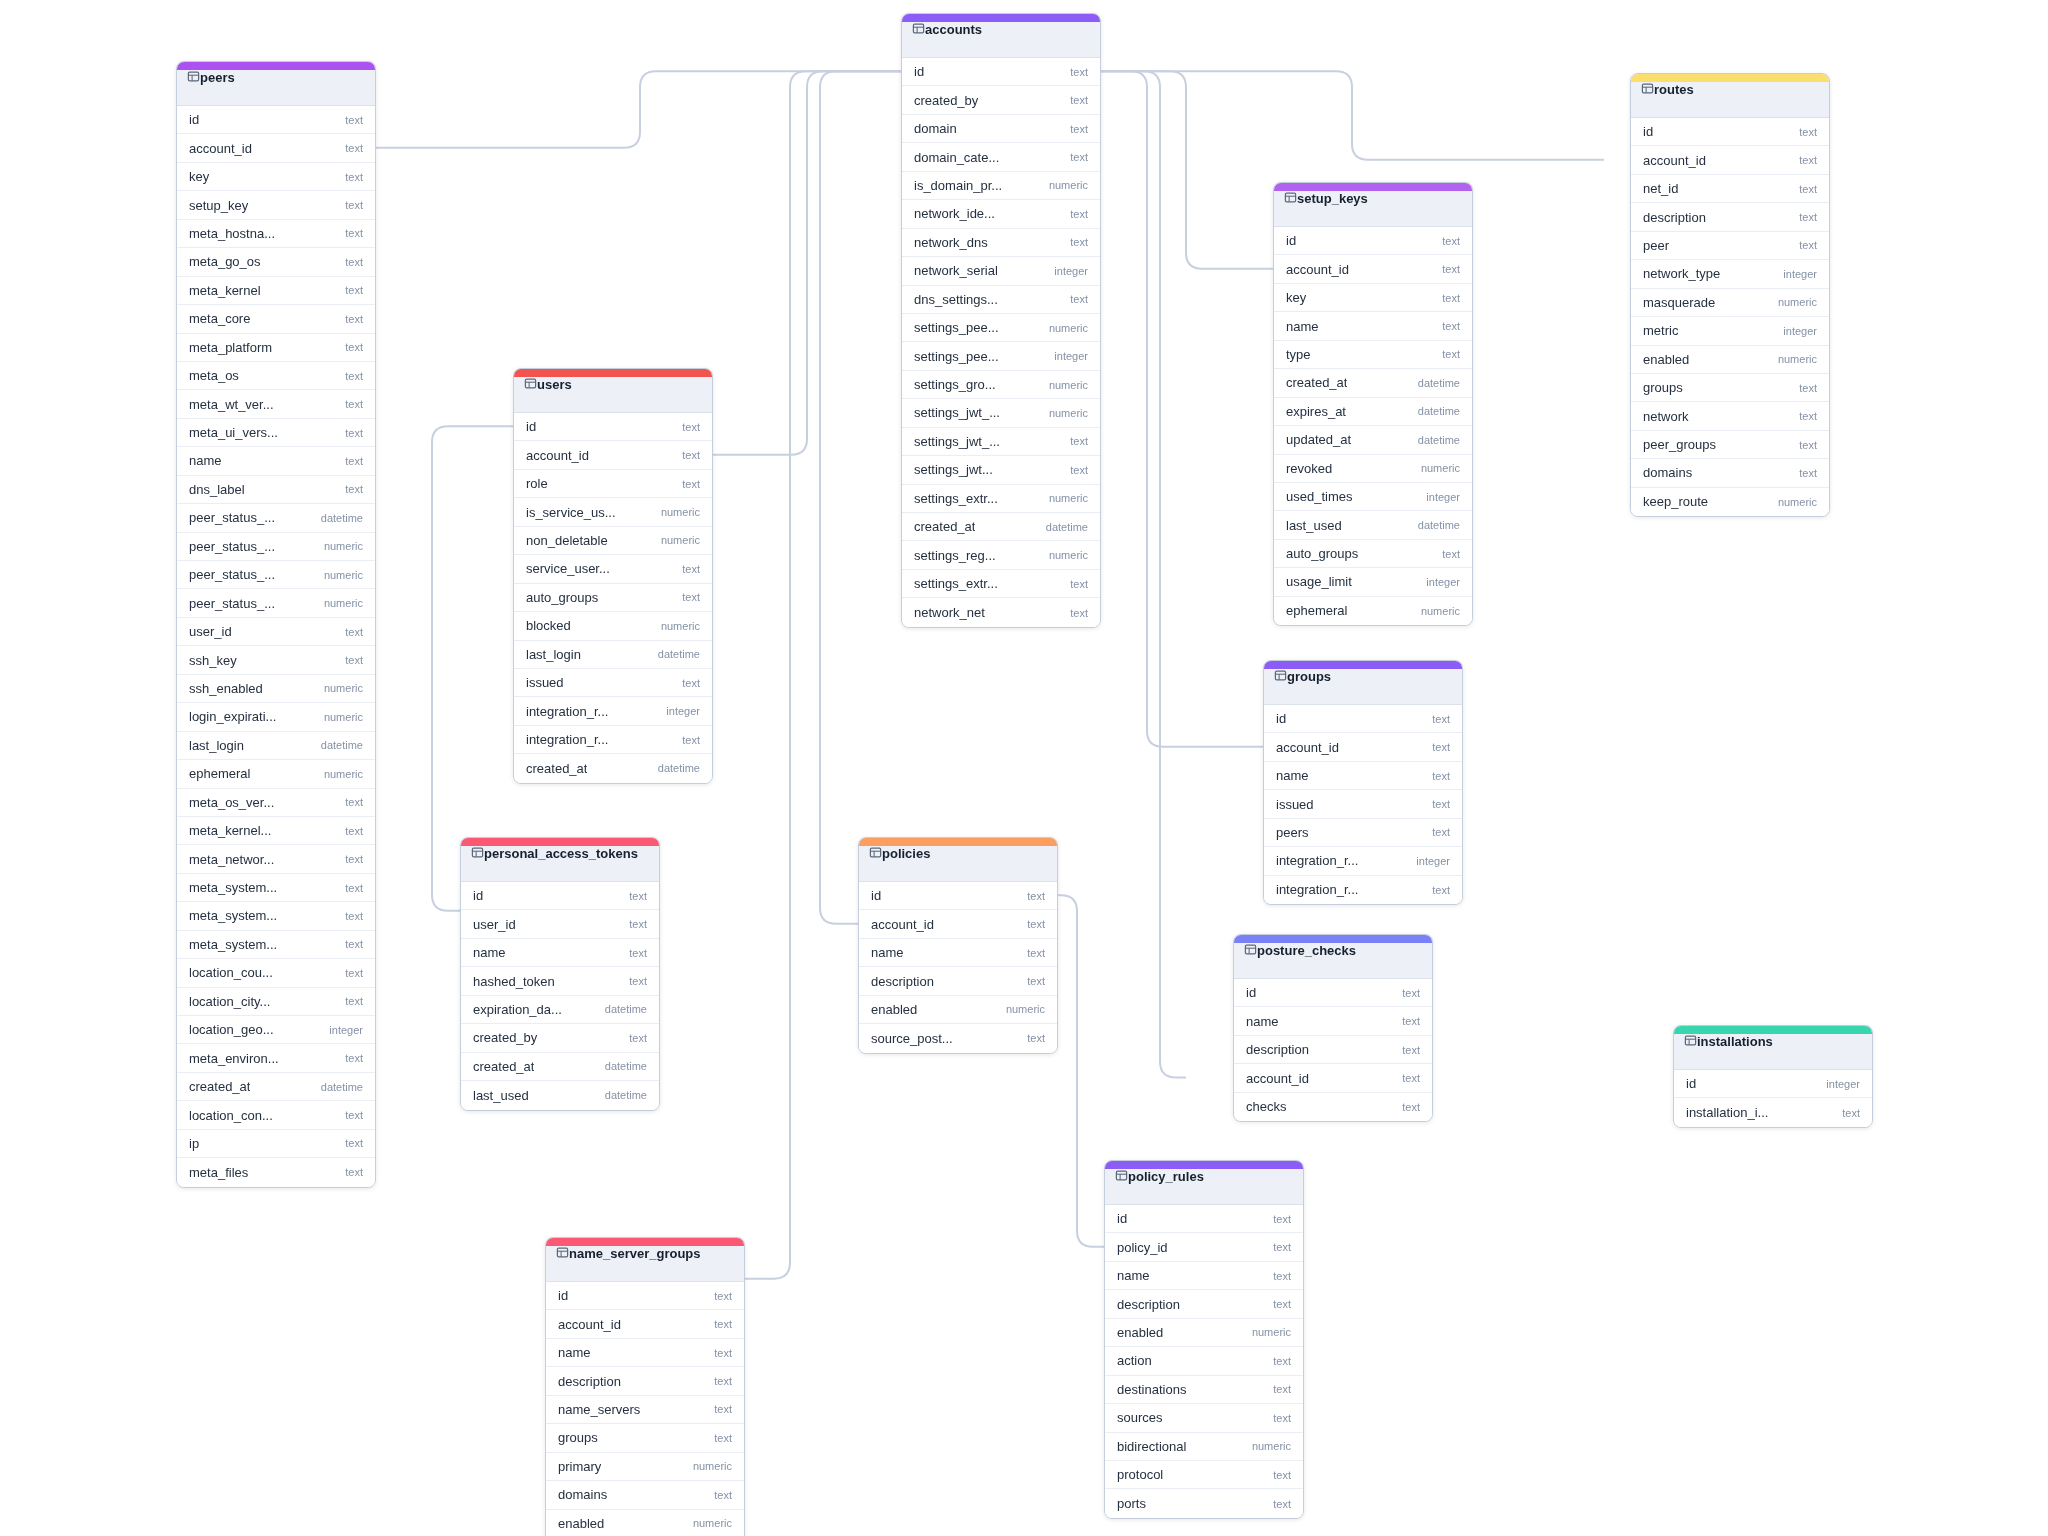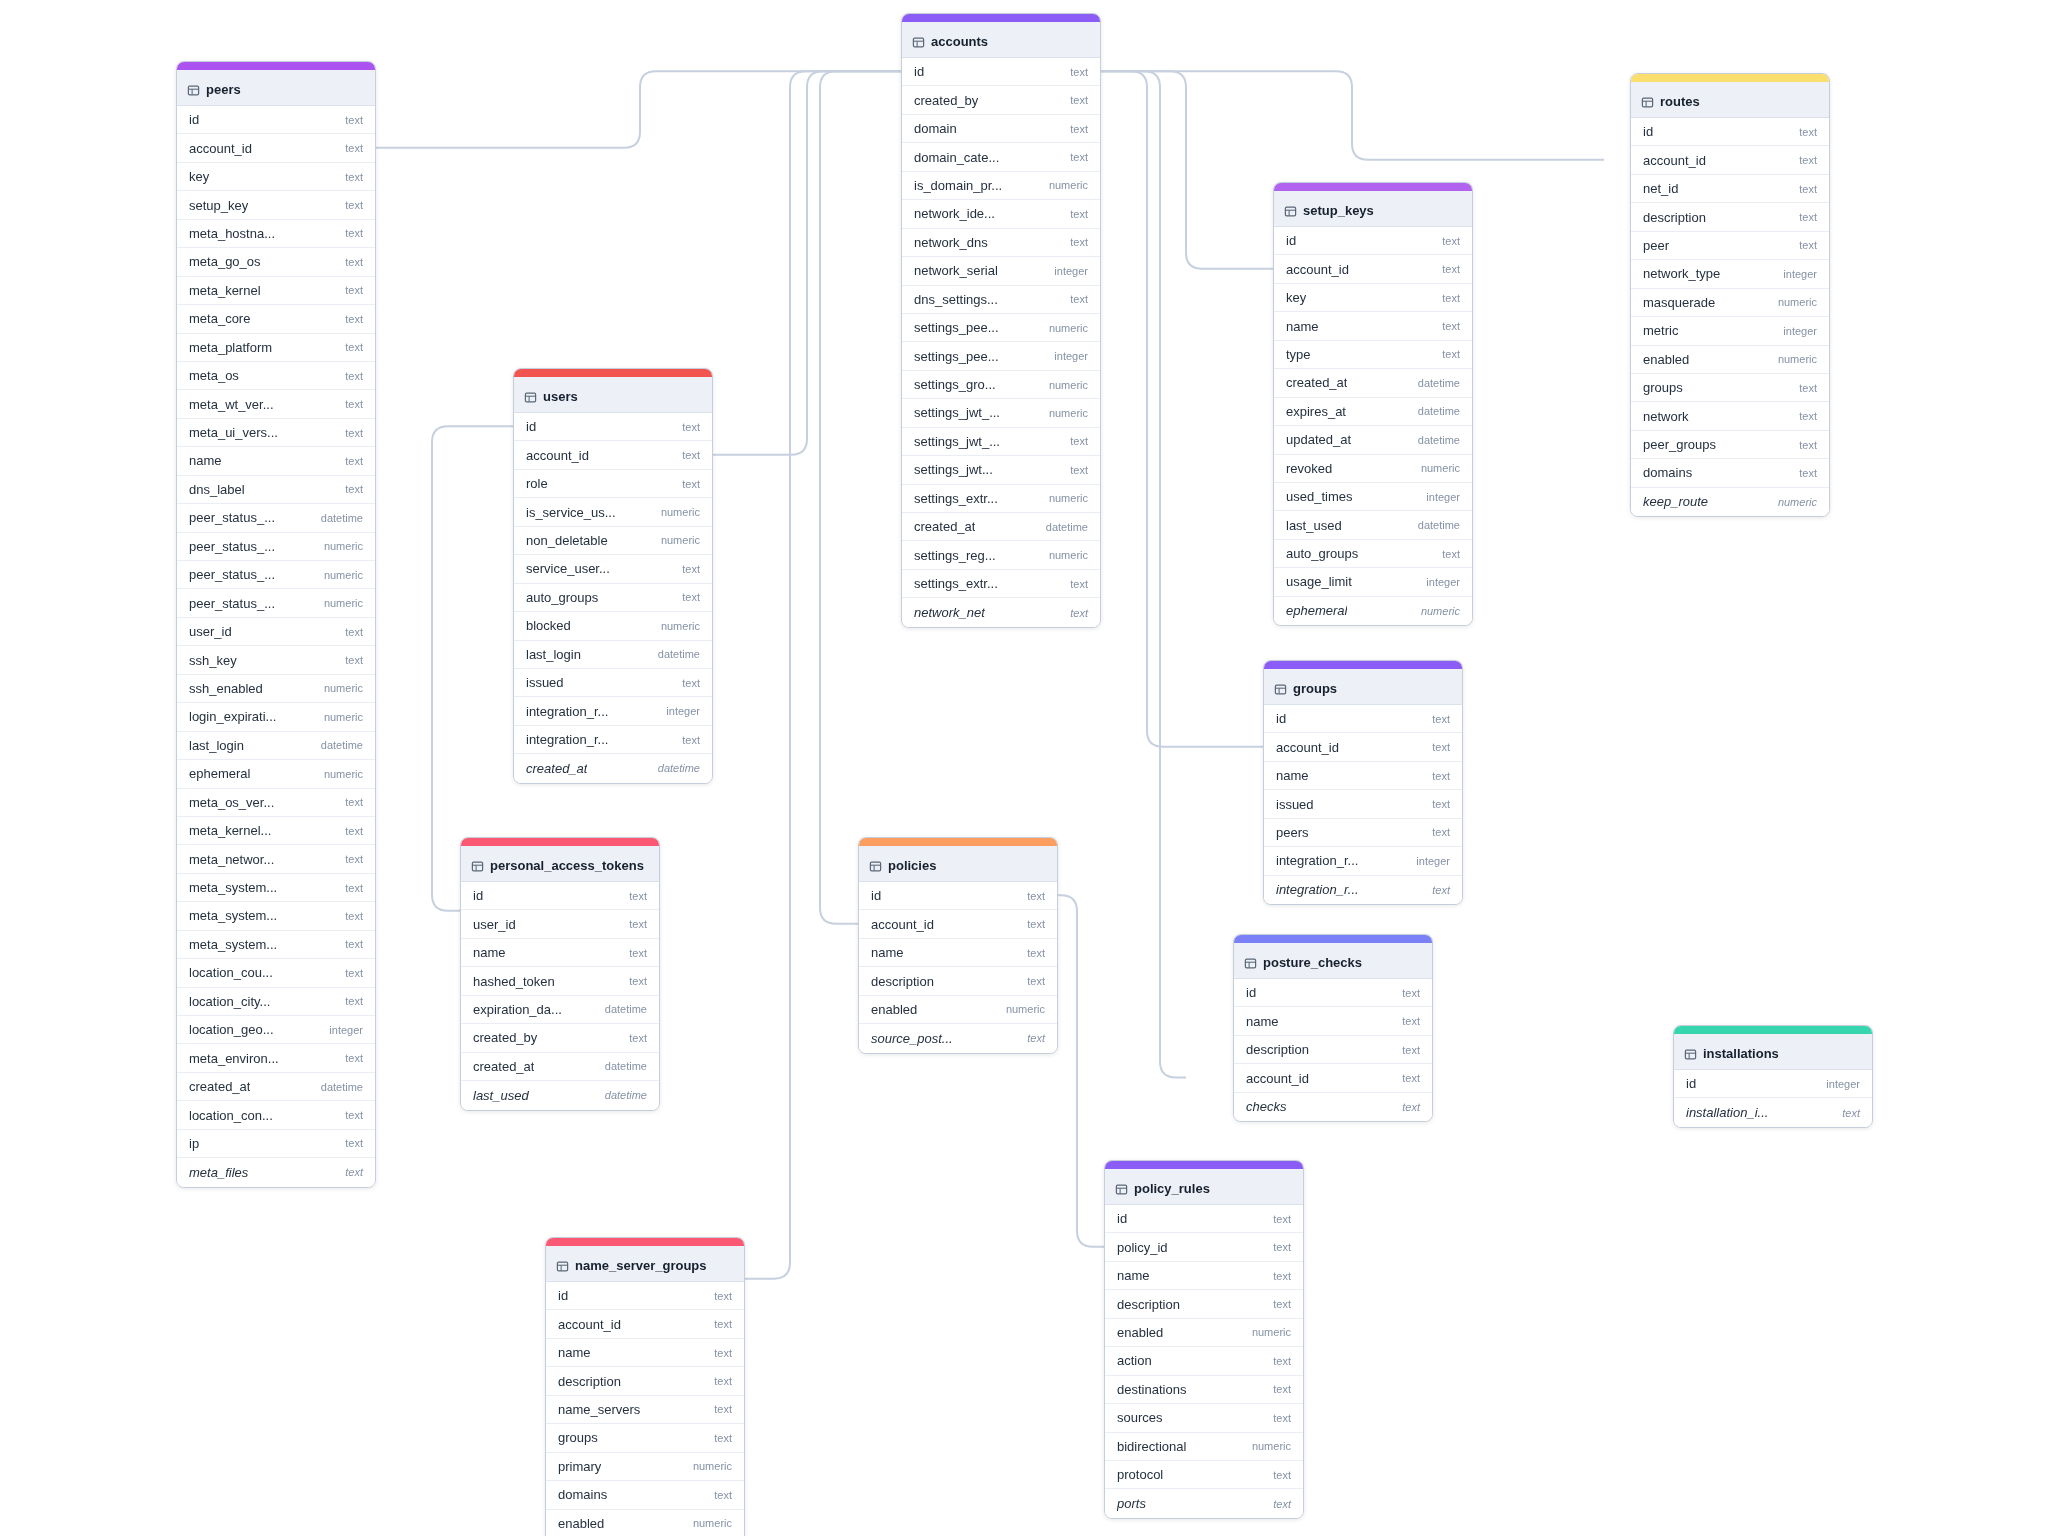--- a/index.html
+++ b/index.html
@@ -13,35 +13,35 @@
   #edges path { fill: none; stroke: var(--line, #c7d0df); stroke-width: 2; }
 
   .table-card {
     position: absolute; width: 200px; background: #ffffff;
     border: 1px solid var(--card-border, #c5cedc);
     border-radius: 8px; z-index: 2;
     box-shadow: 0 1px 4px rgba(15,23,42,0.10);
   }
   .accent-bar { height: 8px; border-radius: 7px 7px 0 0; }
   .table-head {
-    display: flex; align-items: flex-end; gap: 6px;
-    height: 36px; padding: 8px 10px;
+    display: flex; align-items: flex-start; 
+    height: 36px; padding: 0 10px;
     background: var(--header-bg, #edf1f7);
     border-bottom: 1px solid #dbe2ec;
     font-size: 13px; font-weight: bold; color: var(--title-text, #16202e);
     white-space: nowrap; overflow: hidden;
   }
   .table-head svg { flex: 0 0 auto; }
   .field-row {
     display: flex; justify-content: space-between; align-items: center;
     height: 28.45px; padding: 0 12px;
     border-bottom: 1px solid var(--row-divider, #eaeef4);
     background: #ffffff;
   }
-  .field-row:last-child { border-bottom: none; border-radius: 0 0 7px 7px; font-style: italic; }
+  .field-row:last-child { border-bottom: none; border-radius: 0 0 7px 7px; }
   .field-name {
     font-size: 13px; color: var(--field-text, #253140);
     white-space: nowrap; overflow: hidden;
   }
   .field-type {
     font-size: 11px; color: var(--type-text, #8592a6);
     white-space: nowrap; margin-left: 8px;
   }
 </style>
 </head>

